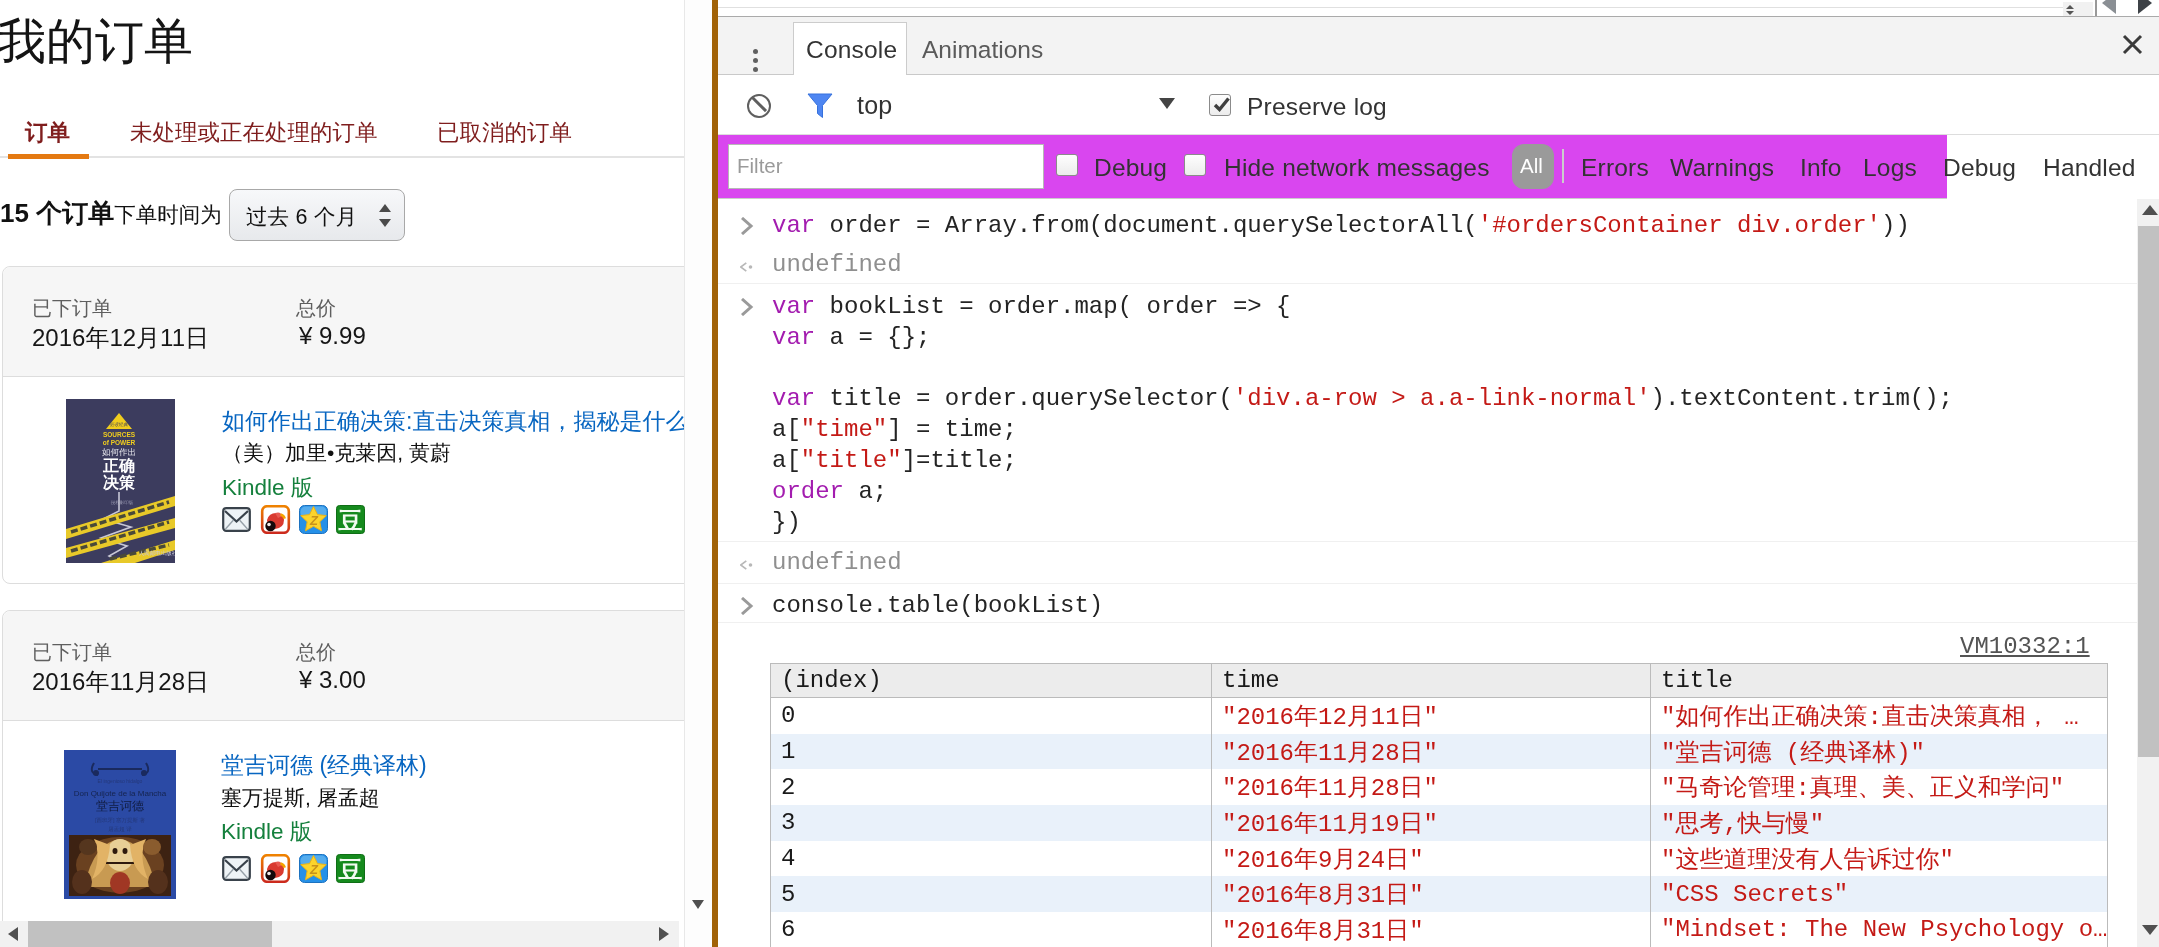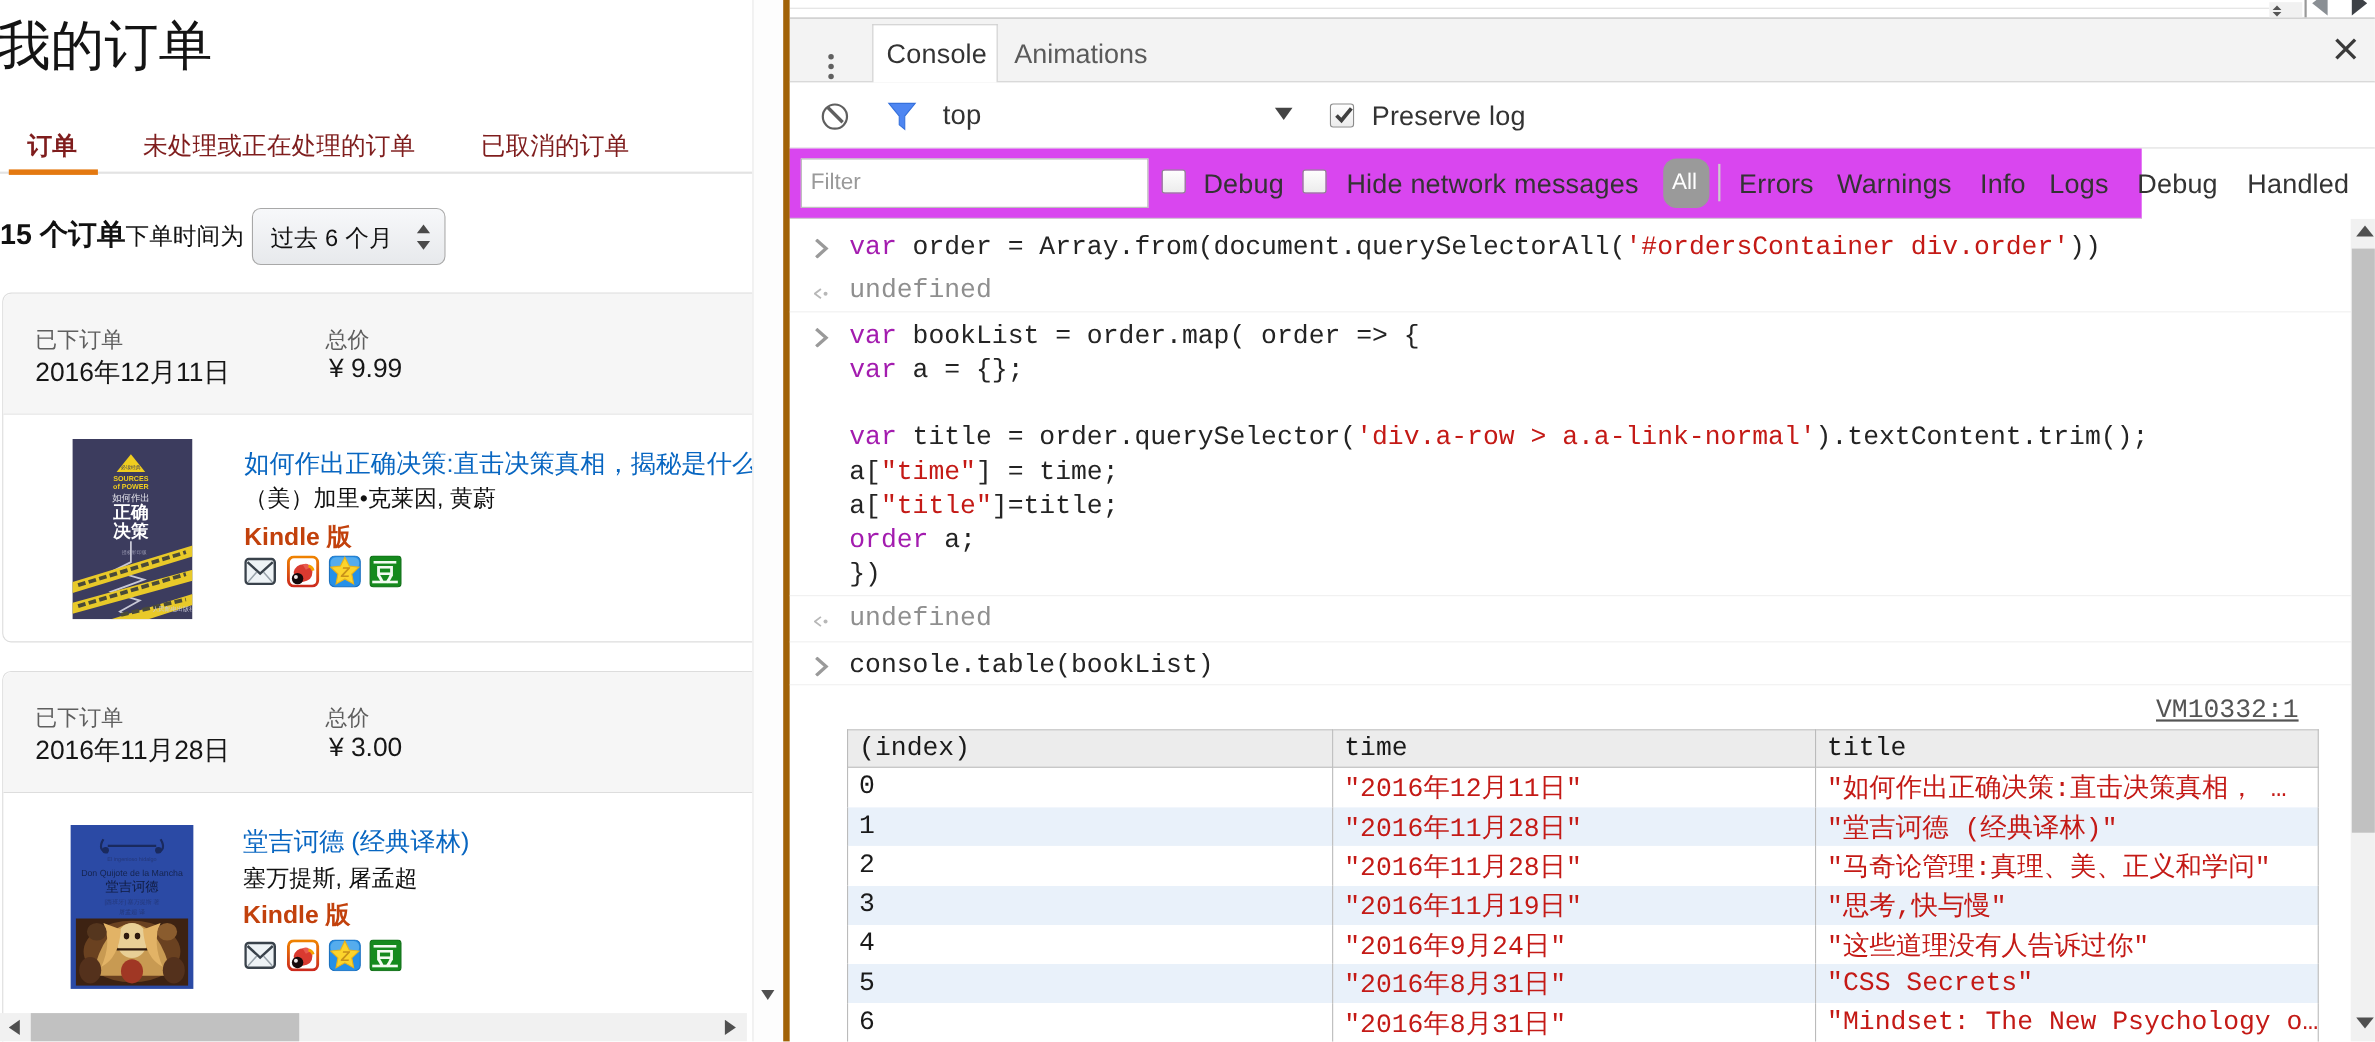--- a/index.html
+++ b/index.html
@@ -17,21 +17,21 @@
 .dd{left:229px;top:189px;width:176px;height:52px;border:1px solid #a8a8a8;border-radius:8px;
   background:linear-gradient(#f7f8fa,#e7e9ec);box-sizing:border-box;}
 .ddt{left:246px;top:202px;font-size:21.5px;color:#111;}
 .card{left:2px;width:800px;border:1px solid #ddd;border-radius:8px;box-sizing:border-box;background:#fff;}
 .chead{position:absolute;left:0;top:0;width:100%;height:109px;background:#f6f6f6;
   border-bottom:1px solid #ddd;border-radius:8px 8px 0 0;}
 .lab{font-size:20px;color:#5f5f5f;}
 .val{font-size:24px;color:#161616;}
 .btitle{font-size:23px;color:#0866c1;white-space:nowrap;}
 .bauthor{font-size:21px;color:#111;white-space:nowrap;}
-.bkindle{font-size:22.5px;font-weight:bold;color:#c2410c;white-space:nowrap;text-align:center;}
+.bkindle{font-size:22.5px;font-weight:normal;color:#15803d;white-space:nowrap;text-align:center;}
 .h1,.tab,.lab,.val,.ddt{white-space:nowrap;}
 
 #hsb{left:0;top:921px;width:679px;height:26px;background:#f1f1f1;}
 #hsb .thumb{position:absolute;left:28px;top:0;width:244px;height:26px;background:#c1c1c1;}
 #vsbL{left:684px;top:0;width:27px;height:947px;background:#fdfdfd;border-left:1px solid #e8e8e8;}
 .arr{width:0;height:0;position:absolute;}
 
 #dt{position:absolute;left:712px;top:0;width:1447px;height:947px;background:#fff;
   border-left:6px solid #a16207;box-sizing:border-box;}
 #dt .topsliver{position:absolute;left:0;top:0;width:1445px;height:16px;background:#fff;

